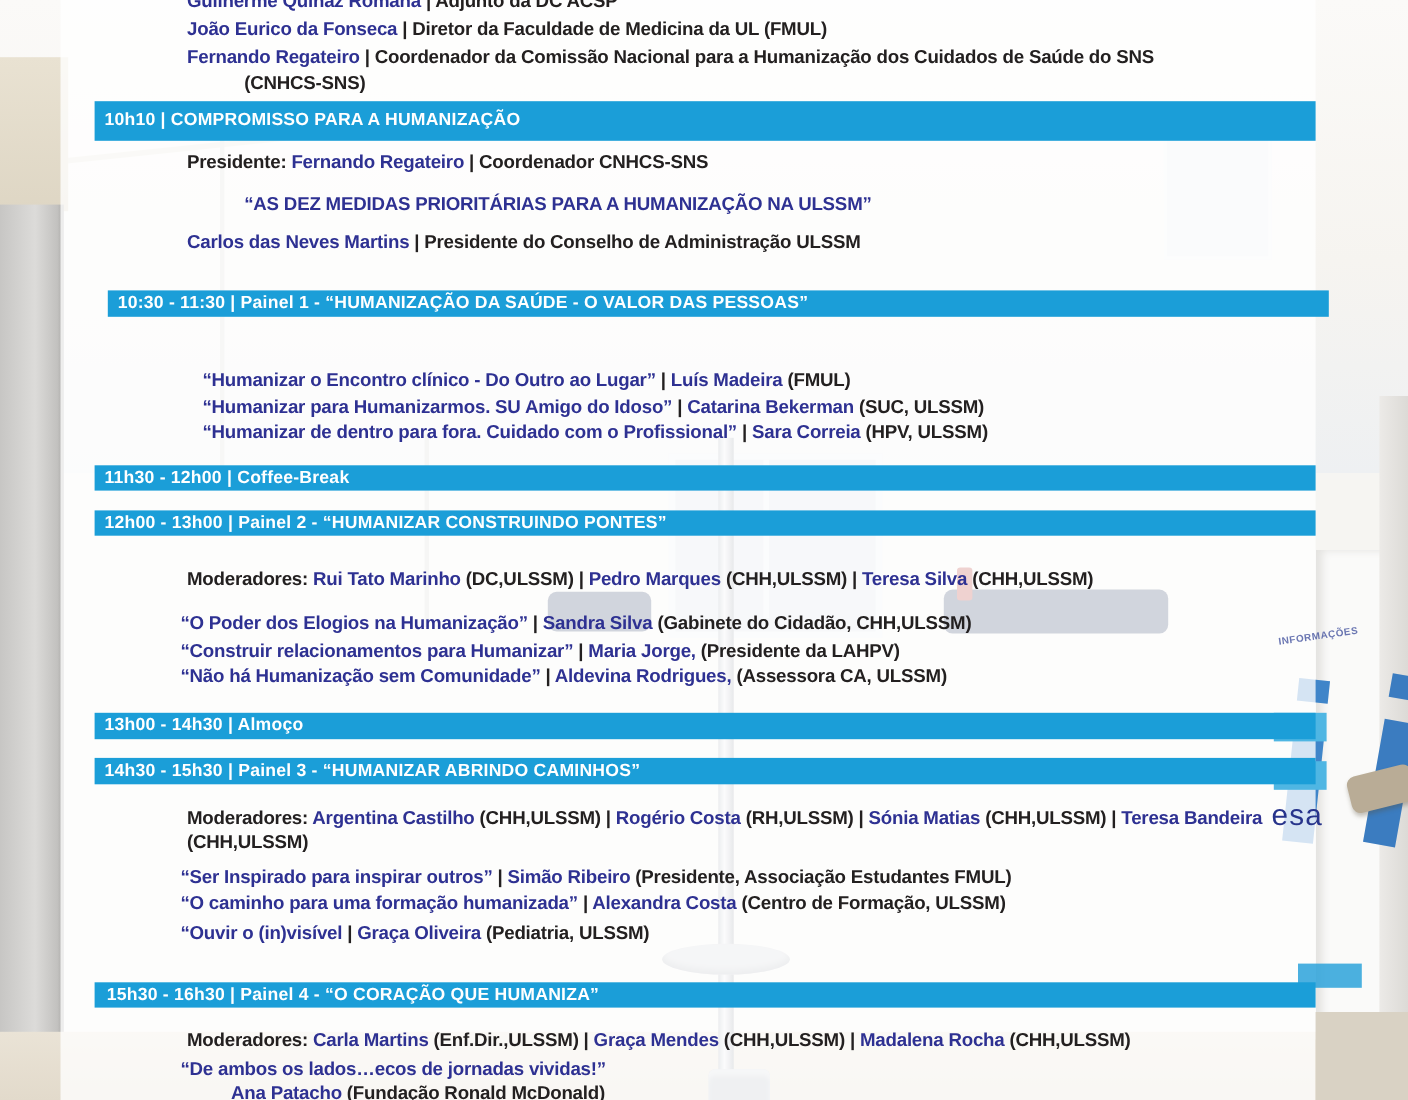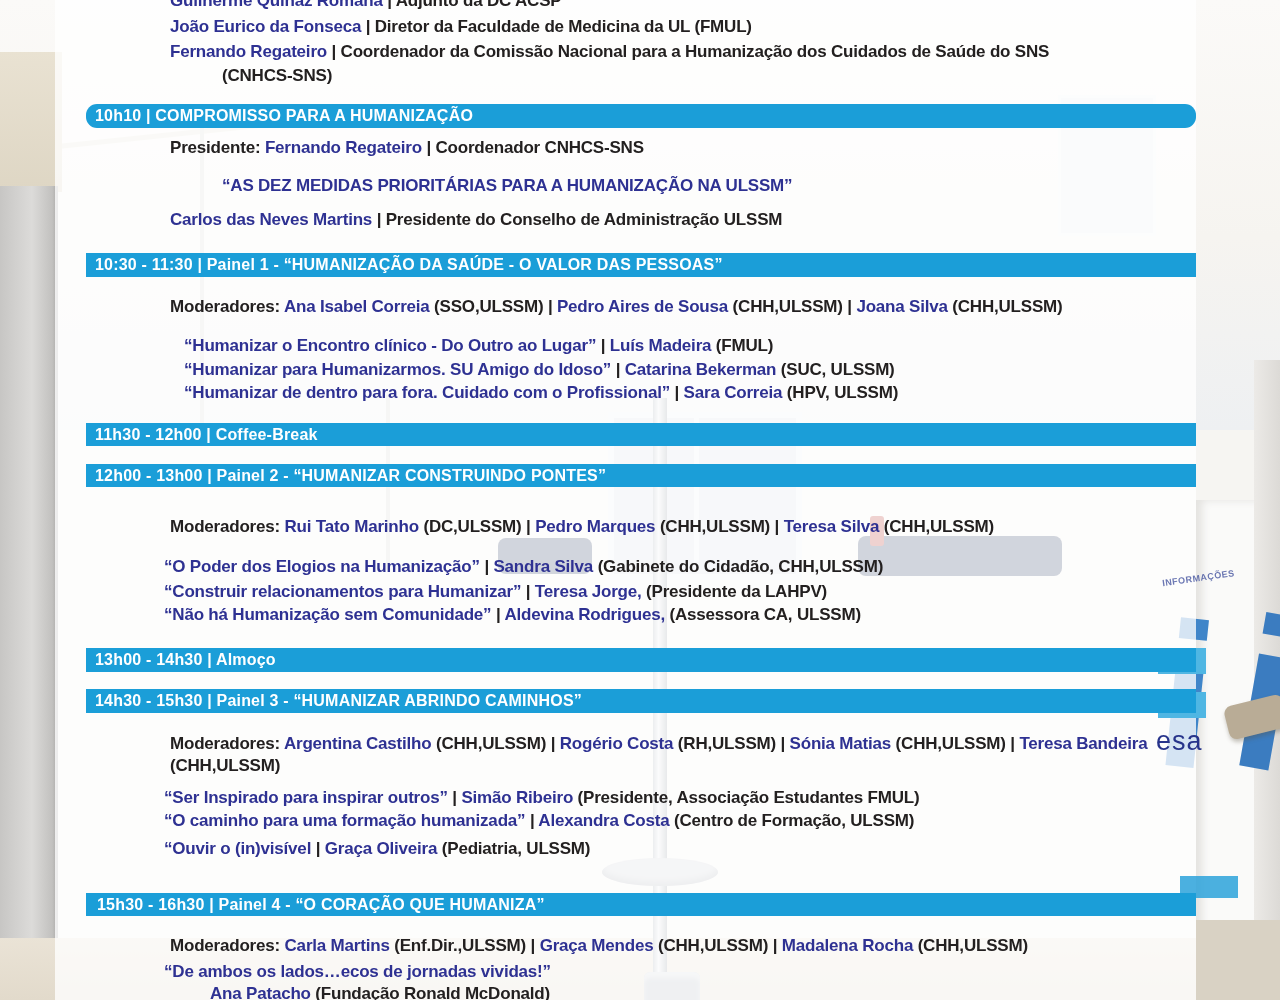--- a/index.html
+++ b/index.html
@@ -56,23 +56,23 @@
     font-size:16px;font-weight:bold;letter-spacing:.2px;white-space:nowrap;
   }
   .line{
     position:absolute;font-size:17px;font-weight:bold;line-height:19px;
     letter-spacing:-.2px;white-space:nowrap;color:var(--ink);
   }
   .seg-n{color:var(--navy);}
   .seg-p{color:var(--ink);}
   .li0{top:-9px;left:170px;}  .li1{top:17px;left:170px;}
   .li2{top:42px;left:170px;}  .li3{top:66px;left:222px;}
-  .bn0{top:104px;height:24px;border-radius:11px;}
+  .bn0{top:92px;height:36px;}
   .s0a{top:138px;left:170px;} .s0b{top:176px;left:222px;} .s0c{top:210px;left:170px;}
-  .bn1{top:253px;}
+  .bn1{top:264px;margin-left:12px;}
   .s1a{top:297px;left:170px;} .s1b{top:336px;left:184px;}
   .s1c{top:360px;left:184px;} .s1d{top:383px;left:184px;}
   .bn2{top:423px;height:23px;}
   .bn3{top:464px;height:23px;}
   .s3a{top:517px;left:170px;} .s3b{top:557px;left:164px;}
   .s3c{top:582px;left:164px;} .s3d{top:605px;left:164px;}
   .bn4{top:648px;}
   .bn5{top:689px;}
   .s5a{top:733px;left:170px;width:1030px;white-space:normal;line-height:22px;}
   .s5b{top:788px;left:164px;} .s5c{top:811px;left:164px;} .s5d{top:839px;left:164px;}
@@ -123,31 +123,30 @@
   <div class="line li1"><span class="seg-n">João Eurico da Fonseca</span><span class="seg-p"> | Diretor da Faculdade de Medicina da UL (FMUL)</span></div>
   <div class="line li2"><span class="seg-n">Fernando Regateiro</span><span class="seg-p"> | Coordenador da Comissão Nacional para a Humanização dos Cuidados de Saúde do SNS</span></div>
   <div class="line li3"><span class="seg-p">(CNHCS-SNS)</span></div>
 
   <div class="banner bn0">10h10 | COMPROMISSO PARA A HUMANIZAÇÃO</div>
   <div class="line s0a"><span class="seg-p">Presidente: </span><span class="seg-n">Fernando Regateiro</span><span class="seg-p"> | Coordenador CNHCS-SNS</span></div>
   <div class="line s0b"><span class="seg-n">“AS DEZ MEDIDAS PRIORITÁRIAS PARA A HUMANIZAÇÃO NA ULSSM”</span></div>
   <div class="line s0c"><span class="seg-n">Carlos das Neves Martins</span><span class="seg-p"> | Presidente do Conselho de Administração ULSSM</span></div>
 
   <div class="banner bn1">10:30 - 11:30 | Painel 1 - “HUMANIZAÇÃO DA SAÚDE - O VALOR DAS PESSOAS”</div>
-  <div class="line s1a"><span class="seg-p">Moderadores: </span><span class="seg-n">Ana Isabel Correia</span><span class="seg-p"> (SSO,ULSSM) | </span><span class="seg-n">Pedro Aires de Sousa</span><span class="seg-p"> (CHH,ULSSM) | </span><span class="seg-n">Joana Silva</span><span class="seg-p"> (CHH,ULSSM)</span></div>
   <div class="line s1b"><span class="seg-n">“Humanizar o Encontro clínico - Do Outro ao Lugar”</span><span class="seg-p">  | </span><span class="seg-n">Luís Madeira</span><span class="seg-p"> (FMUL)</span></div>
   <div class="line s1c"><span class="seg-n">“Humanizar para Humanizarmos. SU Amigo do Idoso”</span><span class="seg-p"> | </span><span class="seg-n">Catarina Bekerman</span><span class="seg-p">  (SUC, ULSSM)</span></div>
   <div class="line s1d"><span class="seg-n">“Humanizar de dentro para fora. Cuidado com o Profissional”</span><span class="seg-p"> | </span><span class="seg-n">Sara Correia</span><span class="seg-p"> (HPV, ULSSM)</span></div>
 
   <div class="banner bn2">11h30 - 12h00 | Coffee-Break</div>
 
   <div class="banner bn3">12h00 - 13h00 | Painel 2 - “HUMANIZAR CONSTRUINDO PONTES”</div>
   <div class="line s3a"><span class="seg-p">Moderadores: </span><span class="seg-n">Rui Tato Marinho</span><span class="seg-p"> (DC,ULSSM) | </span><span class="seg-n">Pedro Marques</span><span class="seg-p"> (CHH,ULSSM) | </span><span class="seg-n">Teresa Silva</span><span class="seg-p"> (CHH,ULSSM)</span></div>
   <div class="line s3b"><span class="seg-n">“O Poder dos Elogios na Humanização”</span><span class="seg-p"> | </span><span class="seg-n">Sandra Silva</span><span class="seg-p"> (Gabinete do Cidadão, CHH,ULSSM)</span></div>
-  <div class="line s3c"><span class="seg-n">“Construir relacionamentos para Humanizar”</span><span class="seg-p"> | </span><span class="seg-n">Teresa Jorge,</span><span class="seg-p"> (Presidente da LAHPV)</span></div>
+  <div class="line s3c"><span class="seg-n">“Construir relacionamentos para Humanizar”</span><span class="seg-p"> | </span><span class="seg-n">Maria Jorge,</span><span class="seg-p"> (Presidente da LAHPV)</span></div>
   <div class="line s3d"><span class="seg-n">“Não há Humanização sem Comunidade”</span><span class="seg-p"> | </span><span class="seg-n">Aldevina Rodrigues,</span><span class="seg-p"> (Assessora CA, ULSSM)</span></div>
 
   <div class="banner bn4">13h00 - 14h30 | Almoço</div>
 
   <div class="banner bn5">14h30 - 15h30 | Painel 3 - “HUMANIZAR ABRINDO CAMINHOS”</div>
   <div class="line s5a"><span class="seg-p">Moderadores: </span><span class="seg-n">Argentina Castilho</span><span class="seg-p"> (CHH,ULSSM) | </span><span class="seg-n">Rogério Costa</span><span class="seg-p"> (RH,ULSSM) | </span><span class="seg-n">Sónia Matias</span><span class="seg-p"> (CHH,ULSSM)  | </span><span class="seg-n">Teresa Bandeira</span><span class="seg-p"> (CHH,ULSSM)</span></div>
   <div class="line s5c"><span class="seg-n">“O caminho para uma formação humanizada”</span><span class="seg-p"> | </span><span class="seg-n">Alexandra Costa</span><span class="seg-p"> (Centro de Formação, ULSSM)</span></div>
   <div class="line s5b"><span class="seg-n">“Ser Inspirado para inspirar outros”</span><span class="seg-p"> | </span><span class="seg-n">Simão Ribeiro</span><span class="seg-p"> (Presidente, Associação Estudantes FMUL)</span></div>
   <div class="line s5d"><span class="seg-n">“Ouvir o (in)visível</span><span class="seg-p"> | </span><span class="seg-n">Graça Oliveira</span><span class="seg-p"> (Pediatria, ULSSM)</span></div>
 

